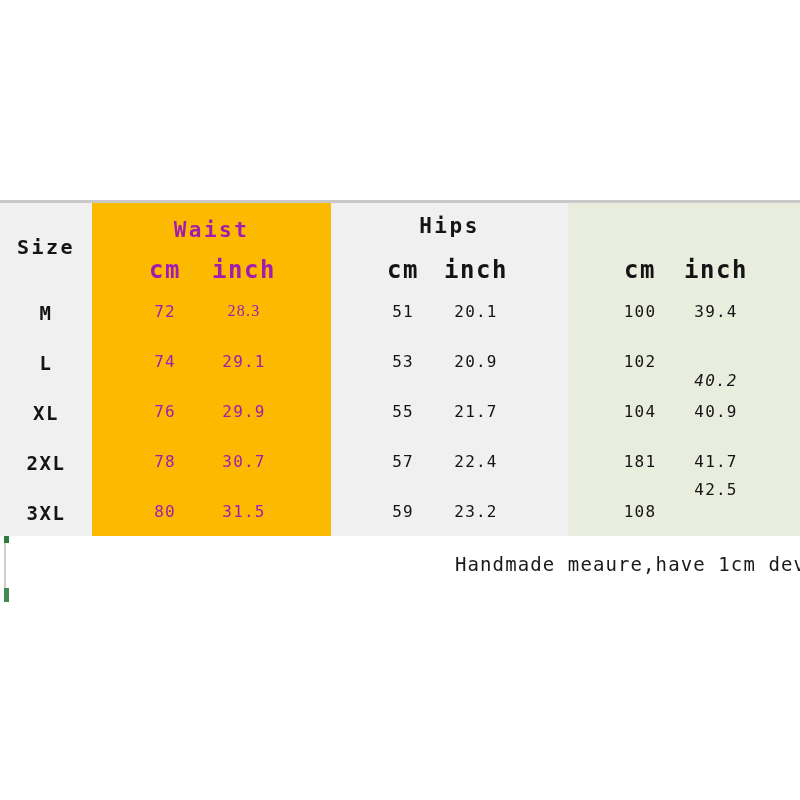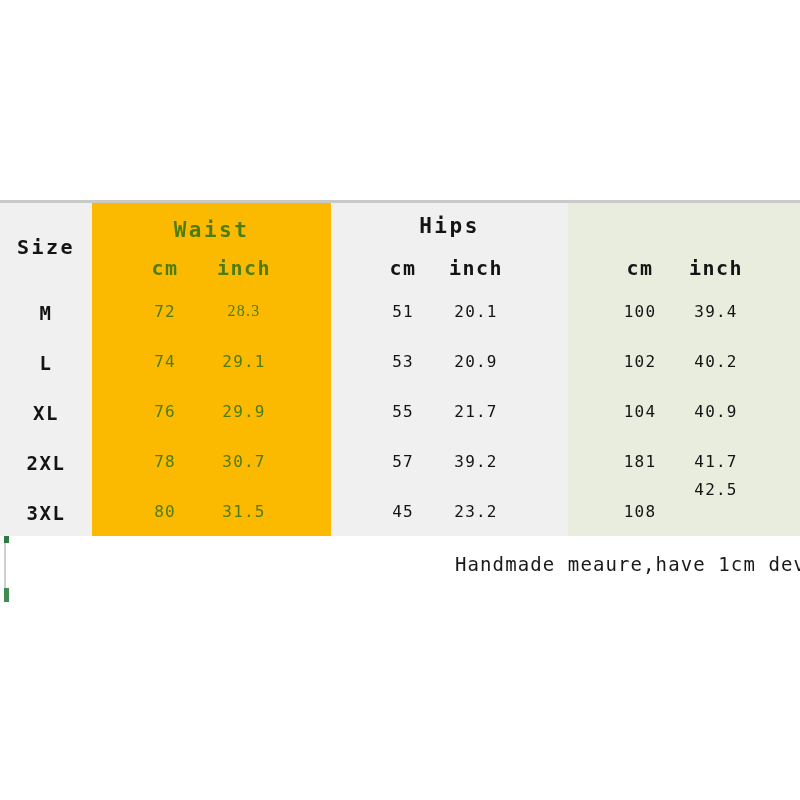--- a/index.html
+++ b/index.html
@@ -75,40 +75,40 @@
     color: #141414;
     font-weight: bold;
     letter-spacing: 1.5px;
   }
   .grouphdr {
     font-size: 21px;
     font-weight: bold;
     letter-spacing: 2.5px;
   }
   .subhdr {
-    font-size: 20px;
+    font-size: 24px;
     font-weight: bold;
     letter-spacing: 1.5px;
   }
   .sizehdr {
     font-size: 20px;
     font-weight: bold;
     letter-spacing: 2.5px;
   }
   .sizeval {
     font-size: 19px;
     font-weight: bold;
     letter-spacing: 1.5px;
   }
   .dataval {
     font-size: 16px;
     font-weight: normal;
     letter-spacing: 1.2px;
   }
-  .on-orange { color: #4d7c0f; }
+  .on-orange { color: #a21caf; }
 
   
   .x-size    { left: 0px;   width: 92px; }
   .x-waist   { left: 92px;  width: 239px; }
   .x-hips    { left: 331px; width: 237px; }
   .x-length  { left: 568px; width: 232px; }
 
   
   .sub-cm-w    { left: 130px; width: 70px; }
   .sub-in-w    { left: 196px; width: 96px; }
@@ -169,41 +169,41 @@
   <div class="cell dataval sub-in-h" style="top:302px;">20.1</div>
   <div class="cell dataval sub-cm-l" style="top:302px;">100</div>
   <div class="cell dataval sub-in-l" style="top:302px;">39.4</div>
 
   <div class="cell sizeval x-size" style="top:352px;">L</div>
   <div class="cell dataval sub-cm-w on-orange" style="top:352px;">74</div>
   <div class="cell dataval sub-in-w on-orange" style="top:352px;">29.1</div>
   <div class="cell dataval sub-cm-h" style="top:352px;">53</div>
   <div class="cell dataval sub-in-h" style="top:352px;">20.9</div>
   <div class="cell dataval sub-cm-l" style="top:352px;">102</div>
-  <div class="cell dataval sub-in-l" style="top:352px;">40.2</div>
+  <div class="cell dataval sub-in-l" style="top:371px;font-style:italic;">40.2</div>
 
   <div class="cell sizeval x-size" style="top:402px;">XL</div>
   <div class="cell dataval sub-cm-w on-orange" style="top:402px;">76</div>
   <div class="cell dataval sub-in-w on-orange" style="top:402px;">29.9</div>
   <div class="cell dataval sub-cm-h" style="top:402px;">55</div>
   <div class="cell dataval sub-in-h" style="top:402px;">21.7</div>
   <div class="cell dataval sub-cm-l" style="top:402px;">104</div>
   <div class="cell dataval sub-in-l" style="top:402px;">40.9</div>
 
   <div class="cell sizeval x-size" style="top:452px;">2XL</div>
   <div class="cell dataval sub-cm-w on-orange" style="top:452px;">78</div>
   <div class="cell dataval sub-in-w on-orange" style="top:452px;">30.7</div>
   <div class="cell dataval sub-cm-h" style="top:452px;">57</div>
-  <div class="cell dataval sub-in-h" style="top:452px;">39.2</div>
+  <div class="cell dataval sub-in-h" style="top:452px;">22.4</div>
   <div class="cell dataval sub-cm-l" style="top:452px;">181</div>
   <div class="cell dataval sub-in-l" style="top:452px;">41.7</div>
 
   <div class="cell sizeval x-size" style="top:502px;">3XL</div>
   <div class="cell dataval sub-cm-w on-orange" style="top:502px;">80</div>
   <div class="cell dataval sub-in-w on-orange" style="top:502px;">31.5</div>
-  <div class="cell dataval sub-cm-h" style="top:502px;">45</div>
+  <div class="cell dataval sub-cm-h" style="top:502px;">59</div>
   <div class="cell dataval sub-in-h" style="top:502px;">23.2</div>
   <div class="cell dataval sub-cm-l" style="top:502px;">108</div>
   <div class="cell dataval sub-in-l" style="top:480px;">42.5</div>
 
   <div class="note">Handmade meaure,have 1cm devation</div>
 
 </div>
 
 </body></html>

